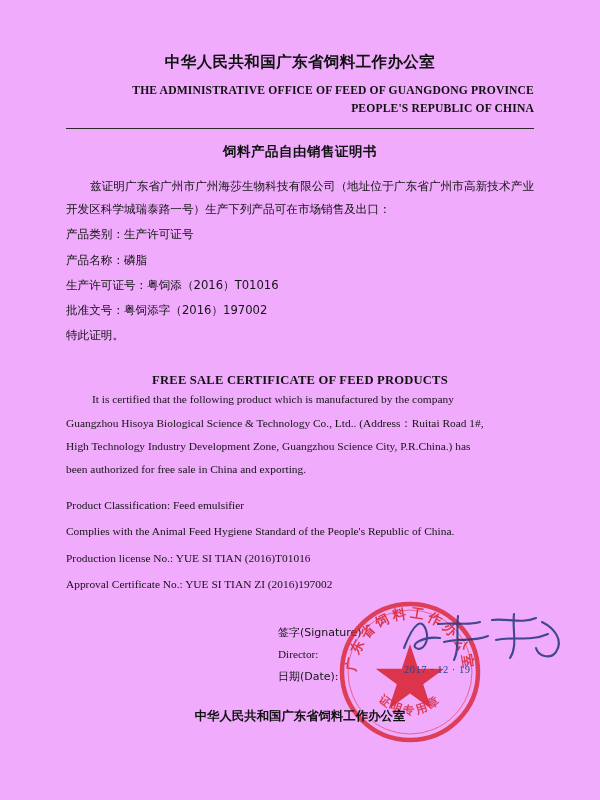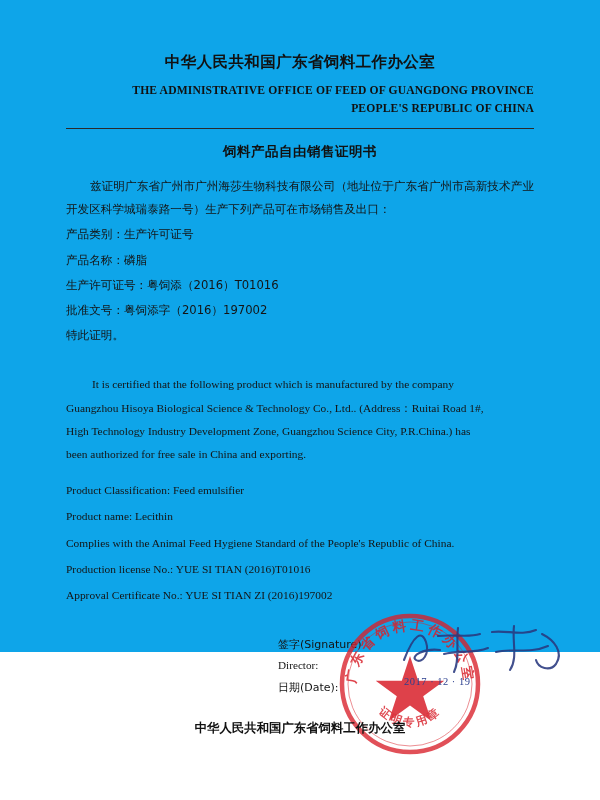--- a/index.html
+++ b/index.html
@@ -10,22 +10,22 @@
     width: 600px;
     height: 800px;
     background: #ffffff;
     font-family: "Liberation Serif", serif;
     color: #1a1a1a;
     overflow: hidden;
   }
   .page {
     position: relative;
     width: 600px;
-    height: 652px;
-    background: #0ea5e9;
+    height: 800px;
+    background: #f0abfc;
   }
   .content {
     position: relative;
     padding: 52px 66px 0 66px;
     box-sizing: border-box;
   }
 
   
   .cn-title {
     text-align: center;
@@ -187,27 +187,27 @@
         <div class="cn-para">兹证明广东省广州市广州海莎生物科技有限公司（地址位于广东省广州市高新技术产业开发区科学城瑞泰路一号）生产下列产品可在市场销售及出口：</div>
         <div class="cn-line">产品类别：生产许可证号</div>
         <div class="cn-line">产品名称：磷脂</div>
         <div class="cn-line">生产许可证号：粤饲添（2016）T01016</div>
         <div class="cn-line">批准文号：粤饲添字（2016）197002</div>
         <div class="cn-line">特此证明。</div>
       </div>
     </div>
 
     <div class="en-section">
+      <div class="en-heading">FREE SALE CERTIFICATE OF FEED PRODUCTS</div>
       <div class="en-body">
         <div class="en-para">It is certified that the following product which is manufactured by the company</div>
         <div>Guangzhou Hisoya Biological Science &amp; Technology Co., Ltd.. (Address：Ruitai Road 1#,</div>
         <div>High Technology Industry Development Zone, Guangzhou Science City, P.R.China.) has</div>
         <div>been authorized for free sale in China and exporting.</div>
         <div class="en-line gap">Product Classification: Feed emulsifier</div>
-        <div class="en-line">Product name: Lecithin</div>
         <div class="en-line">Complies with the Animal Feed Hygiene Standard of the People's Republic of China.</div>
         <div class="en-line">Production license No.: YUE SI TIAN (2016)T01016</div>
         <div class="en-line">Approval Certificate No.: YUE SI TIAN ZI (2016)197002</div>
       </div>
     </div>
 
     <div class="sign-area">
 
       <div class="sign-block">
         <div class="cnlbl">签字(Signature)</div>

